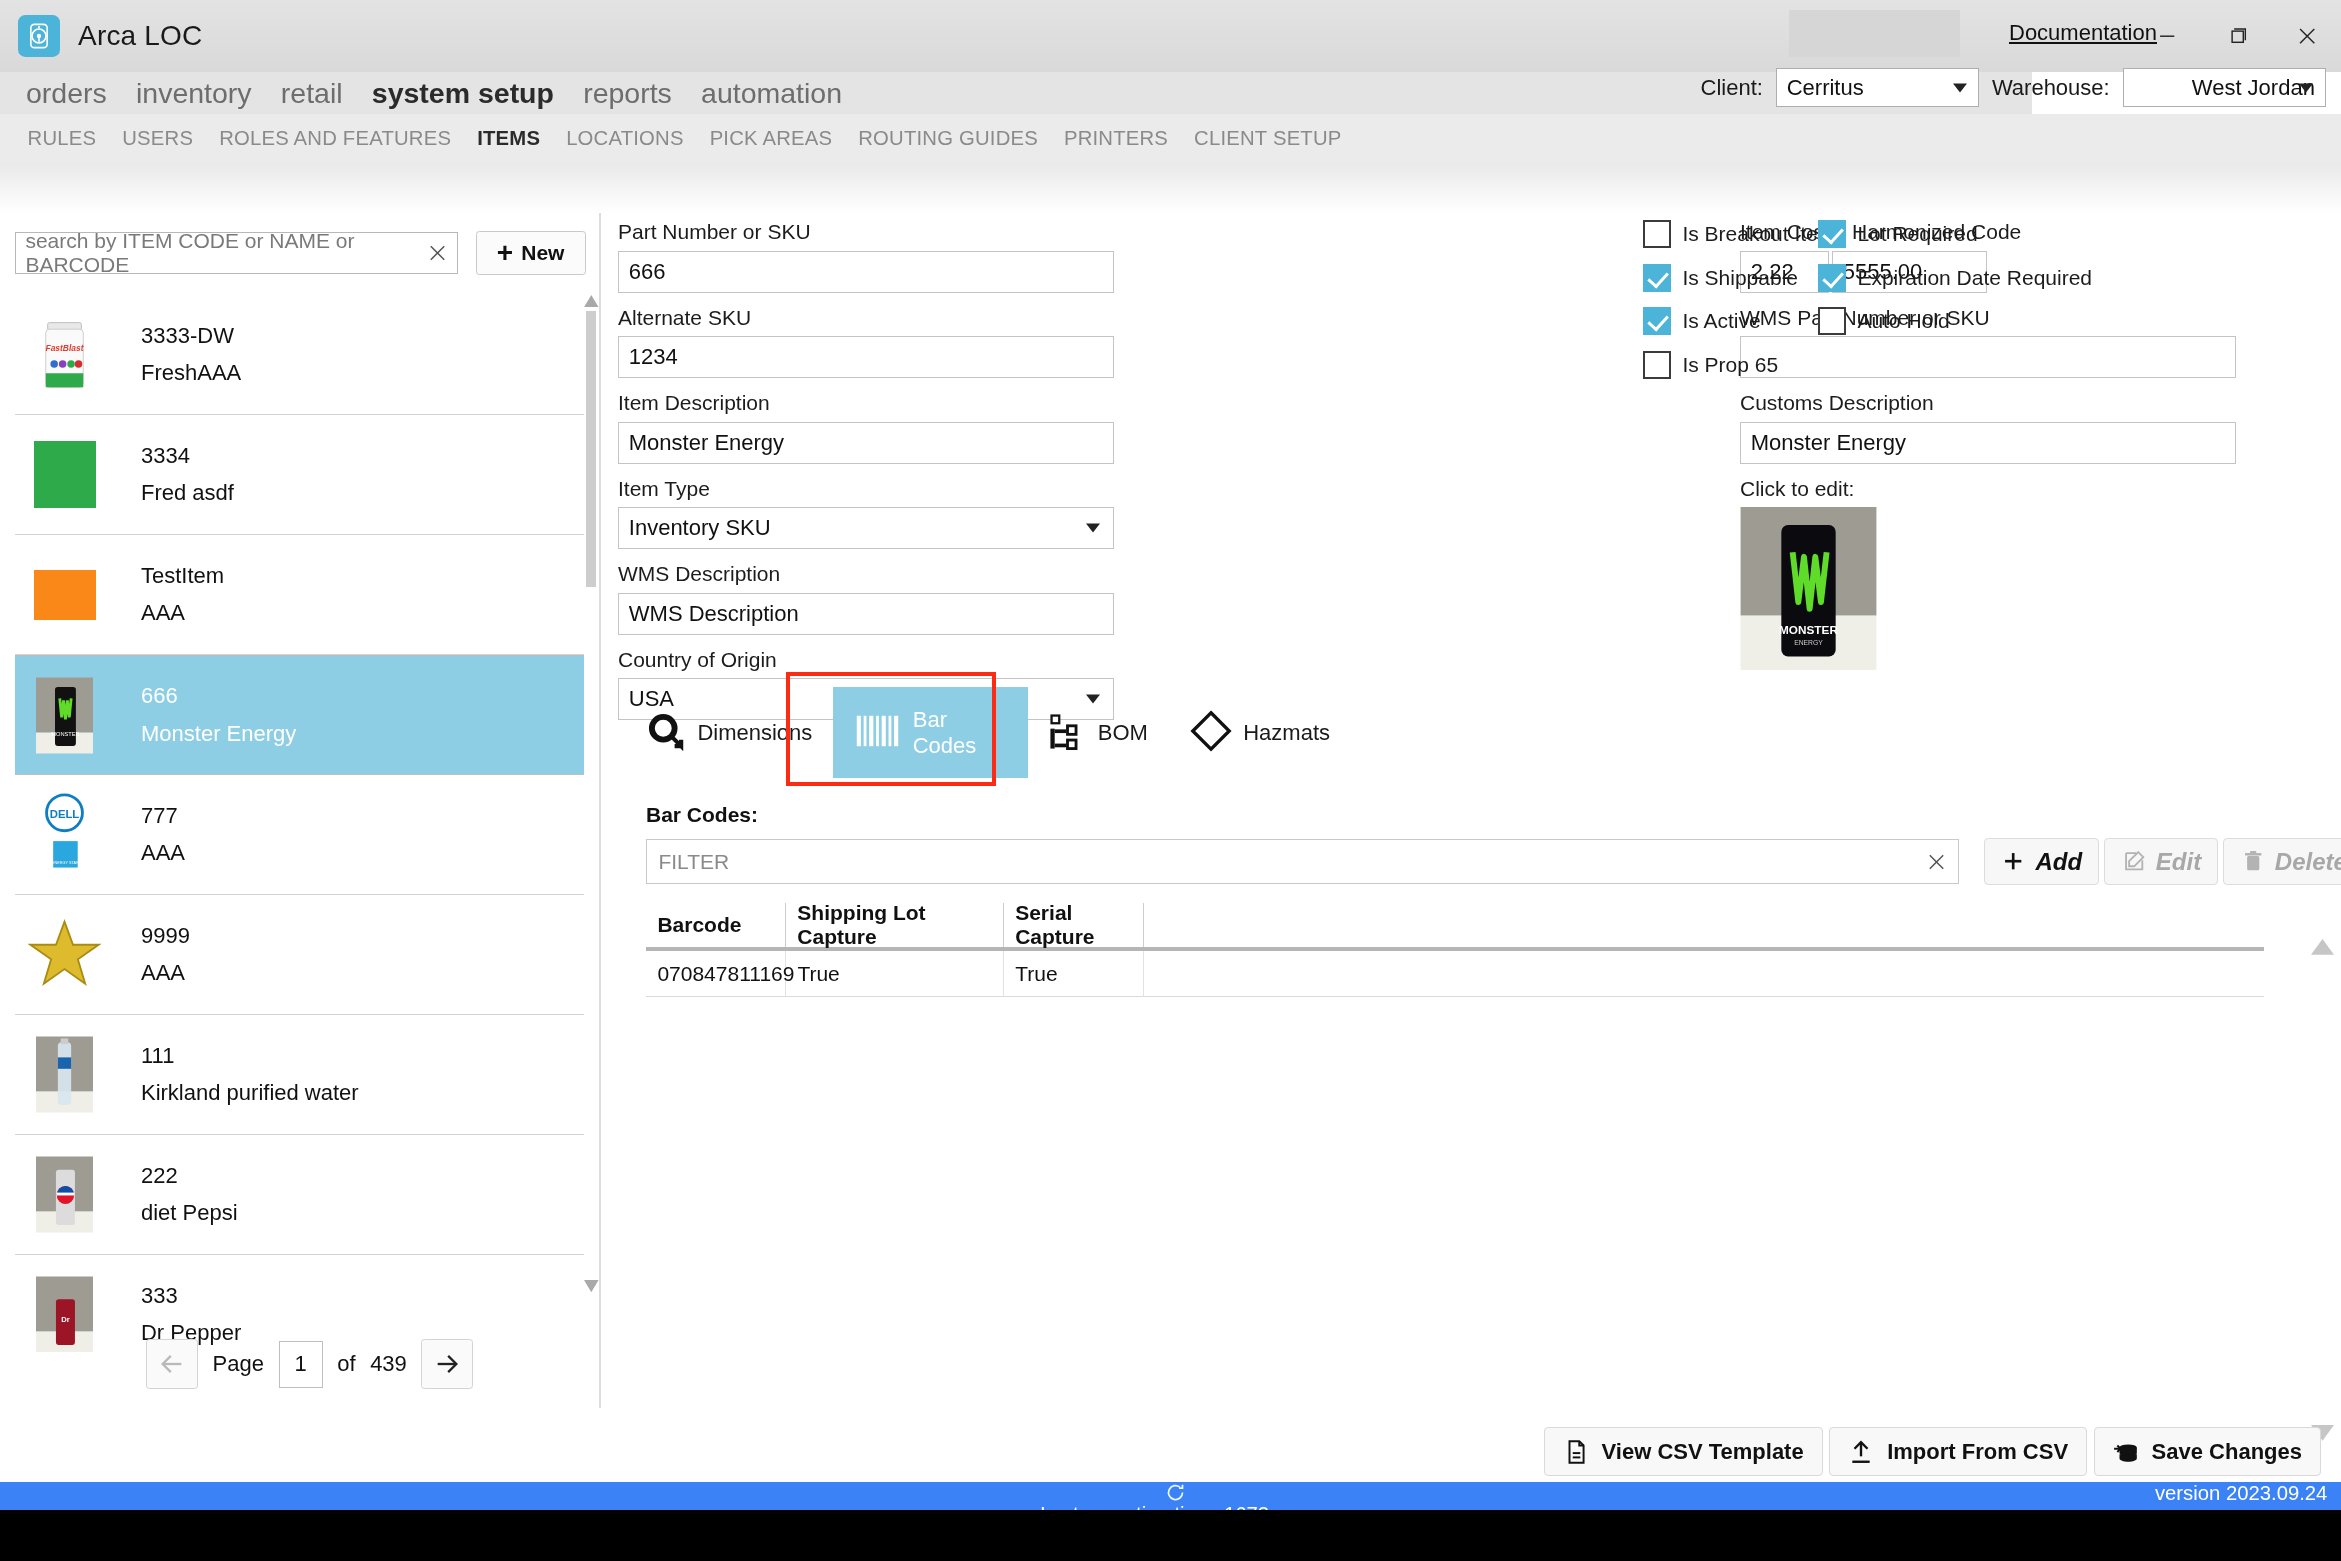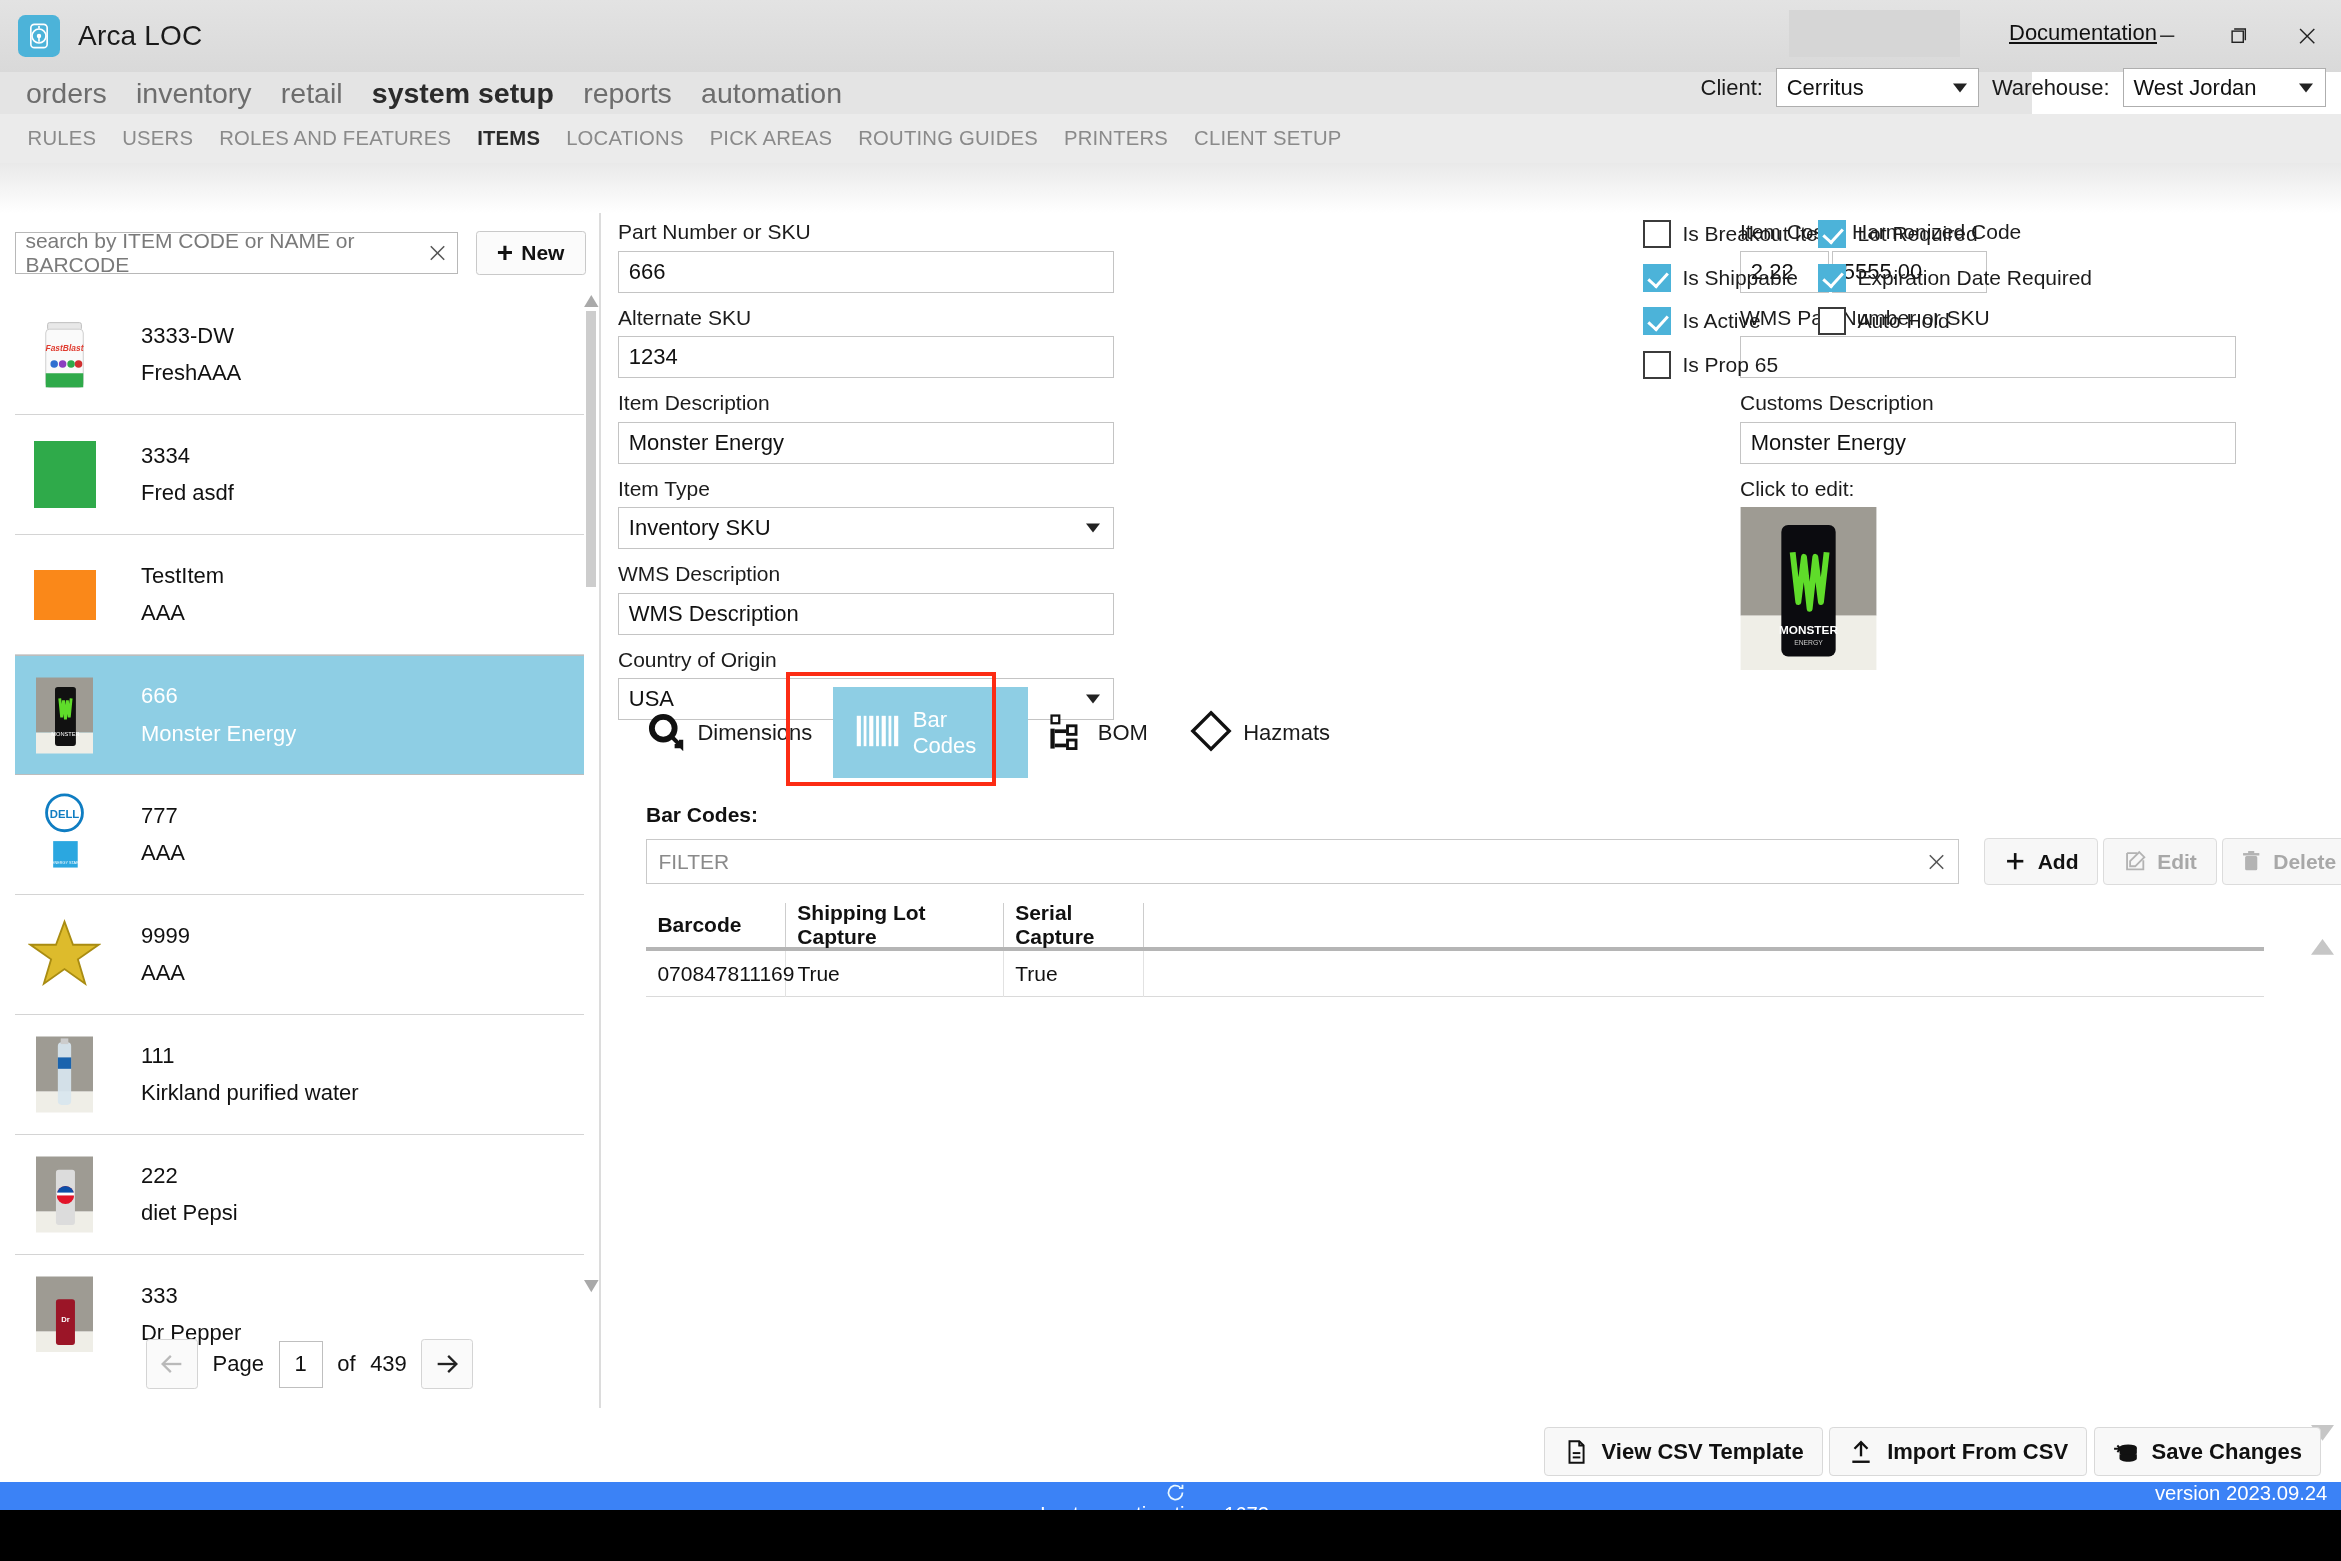--- a/index.html
+++ b/index.html
@@ -64,21 +64,21 @@
     position: relative; background: #fff; border: 0.8px solid #aeaeae;
     height: 39px; display: flex; align-items: center; padding: 0 9.8px;
     font-size: 22px; color: #111; cursor: pointer;
   }
   .combo .arrow {
     position: absolute; right: 11.4px; top: 50%; transform: translateY(-50%);
     width: 0; height: 0; border-left: 7.3px solid transparent;
     border-right: 7.3px solid transparent; border-top: 9px solid #222;
   }
   #client-combo { width: 203px; }
-  #wh-combo { width: 203px; }
+  #wh-combo { width: 203px; justify-content: flex-end; }
 
   
   .subnav {
     position: absolute; top: 114px; left: 0; width: 2342px; height: 49px;
     background: #ebebeb;
     display: flex; align-items: center; padding-left: 14.6px;
   }
   .subnav-item {
     font-size: 20.3px; color: #8a8a8a; padding: 0 13px; cursor: pointer;
     white-space: nowrap; letter-spacing: 0.2px;
@@ -231,21 +231,21 @@
   .filter-clear {
     position: absolute; right: 9.8px; top: 50%; transform: translateY(-50%);
     width: 23px; height: 23px; cursor: pointer;
   }
   .bc-actions { position: absolute; left: 1984px; top: 838px; display: flex; gap: 4.9px; }
   .act-btn {
     height: 47px; min-width: 114px; border: 0.8px solid #dcdcdc; background: #f7f7f7;
     border-radius: 4.1px; display: flex; align-items: center; justify-content: center;
     gap: 9.8px; padding: 0 16.3px; cursor: pointer;
   }
-  .act-btn .albl { font-size: 21px; color: #111; font-weight: bold; }
+  .act-btn .albl { font-size: 24px; color: #111; font-weight: bold; font-style: italic; }
   .act-btn.disabled .albl { color: #a8a8a8; font-weight: bold; }
   .act-btn svg { width: 24.4px; height: 24.4px; }
 
   .bc-table { position: absolute; left: 646px; top: 903px; width: 1618px; }
   .bc-thead { display: flex; height: 44px; align-items: center; }
   .bc-th {
     font-size: 21px; color: #111; font-weight: bold; padding-left: 11.4px;
     border-right: 0.8px solid #cdcdcd; height: 44px; display: flex; align-items: center;
   }
   .bc-headline { height: 4.1px; background: #b5b5b5; width: 1618px; }

